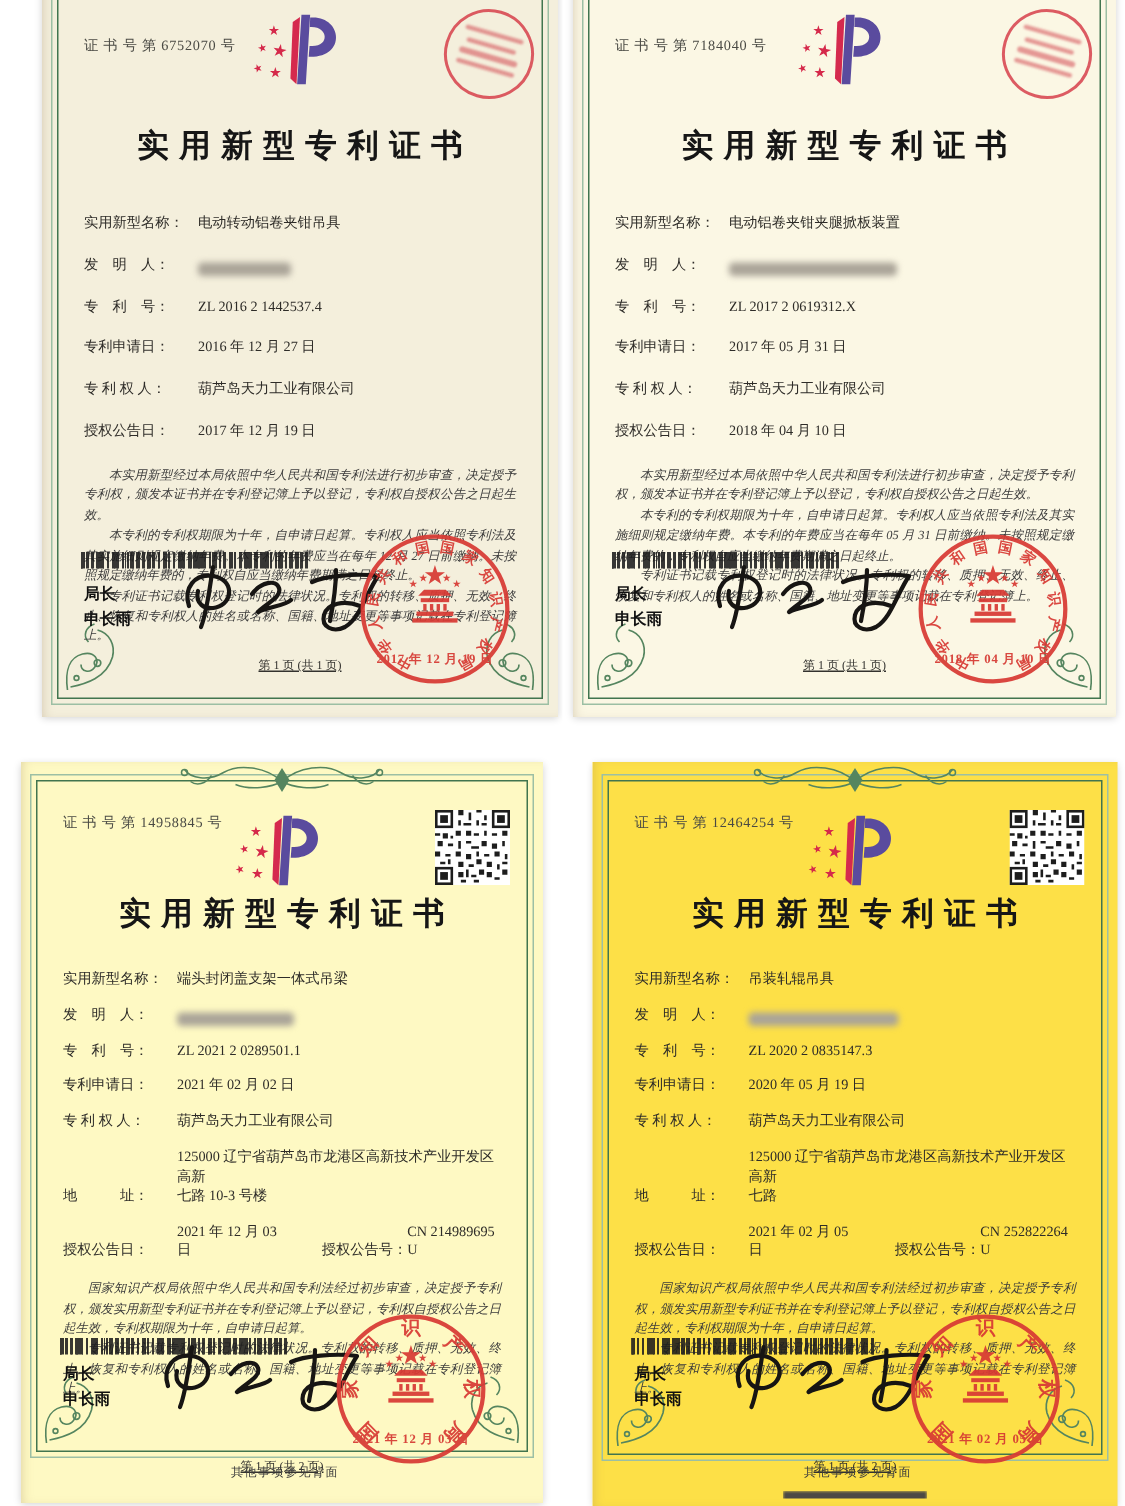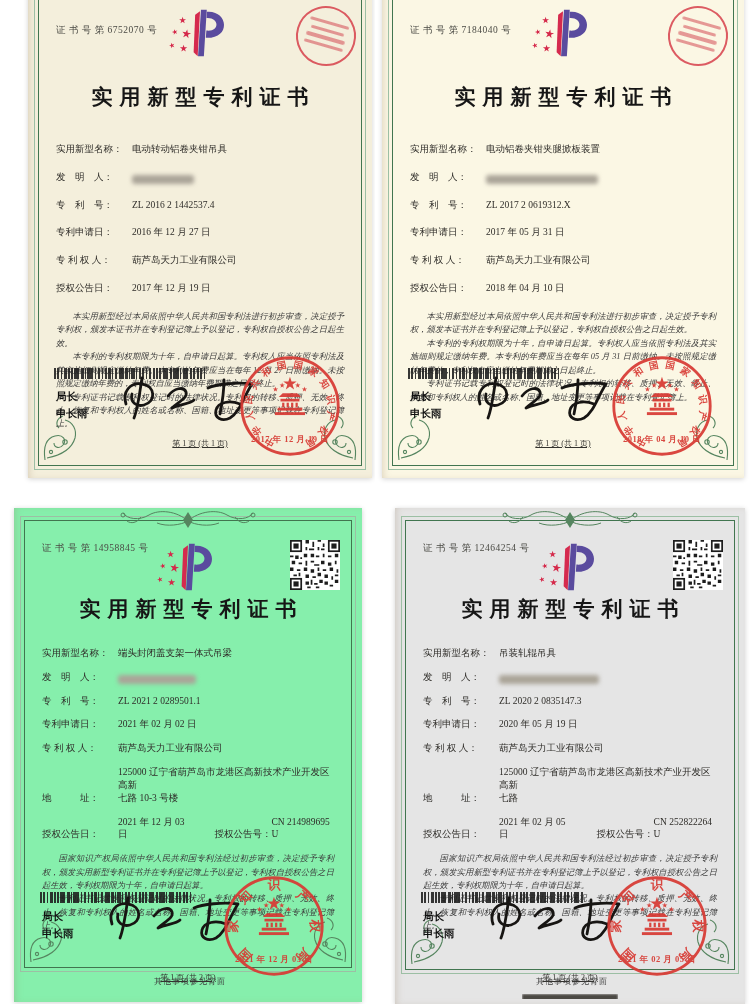--- a/index.html
+++ b/index.html
@@ -348,21 +348,21 @@
             <text x="55" y="14.5" transform="rotate(150 55 55)" text-anchor="middle" font-size="10" font-weight="700" fill="#d83a34">局</text>
           </g>
       </svg>
       <div class="sealdate">2018 年 04 月 10 日</div>
     </div>
     <div class="page">第 1 页 (共 1 页)</div>
   </div>
 </div>
 
 <div class="cell r2" style="left:0;top:502px">
-  <div class="paper" style="background:#86efac;left:14px;top:6px;width:348px;height:494px">
+  <div class="paper" style="background:#fef9c3;left:14px;top:6px;width:348px;height:494px">
     <div class="frame"></div>
     <svg class="orn" width="190" height="26" viewBox="0 0 190 26">
         <use href="#orntop"></use>
       </svg>
     <svg class="fl fl-l" width="40" height="56" viewBox="0 0 40 56">
         <use href="#corner"></use>
       </svg>
     <svg class="fl fl-r" width="40" height="56" viewBox="0 0 40 56">
         <use href="#corner"></use>
       </svg>
@@ -436,21 +436,21 @@
           </g>
       </svg>
       <div class="sealdate">2021 年 12 月 03 日</div>
     </div>
     <div class="page">第 1 页 (共 2 页)</div>
     <div class="footnote">其他事项参见背面</div>
   </div>
 </div>
 
 <div class="cell r2" style="left:375px;top:502px">
-  <div class="paper" style="background:#e5e5e5;left:20px;top:6px;width:350px;height:496px">
+  <div class="paper" style="background:#fde047;left:20px;top:6px;width:350px;height:496px">
     <div class="frame"></div>
     <svg class="orn" width="190" height="26" viewBox="0 0 190 26">
         <use href="#orntop"></use>
       </svg>
     <svg class="fl fl-l" width="40" height="56" viewBox="0 0 40 56">
         <use href="#corner"></use>
       </svg>
     <svg class="fl fl-r" width="40" height="56" viewBox="0 0 40 56">
         <use href="#corner"></use>
       </svg>

